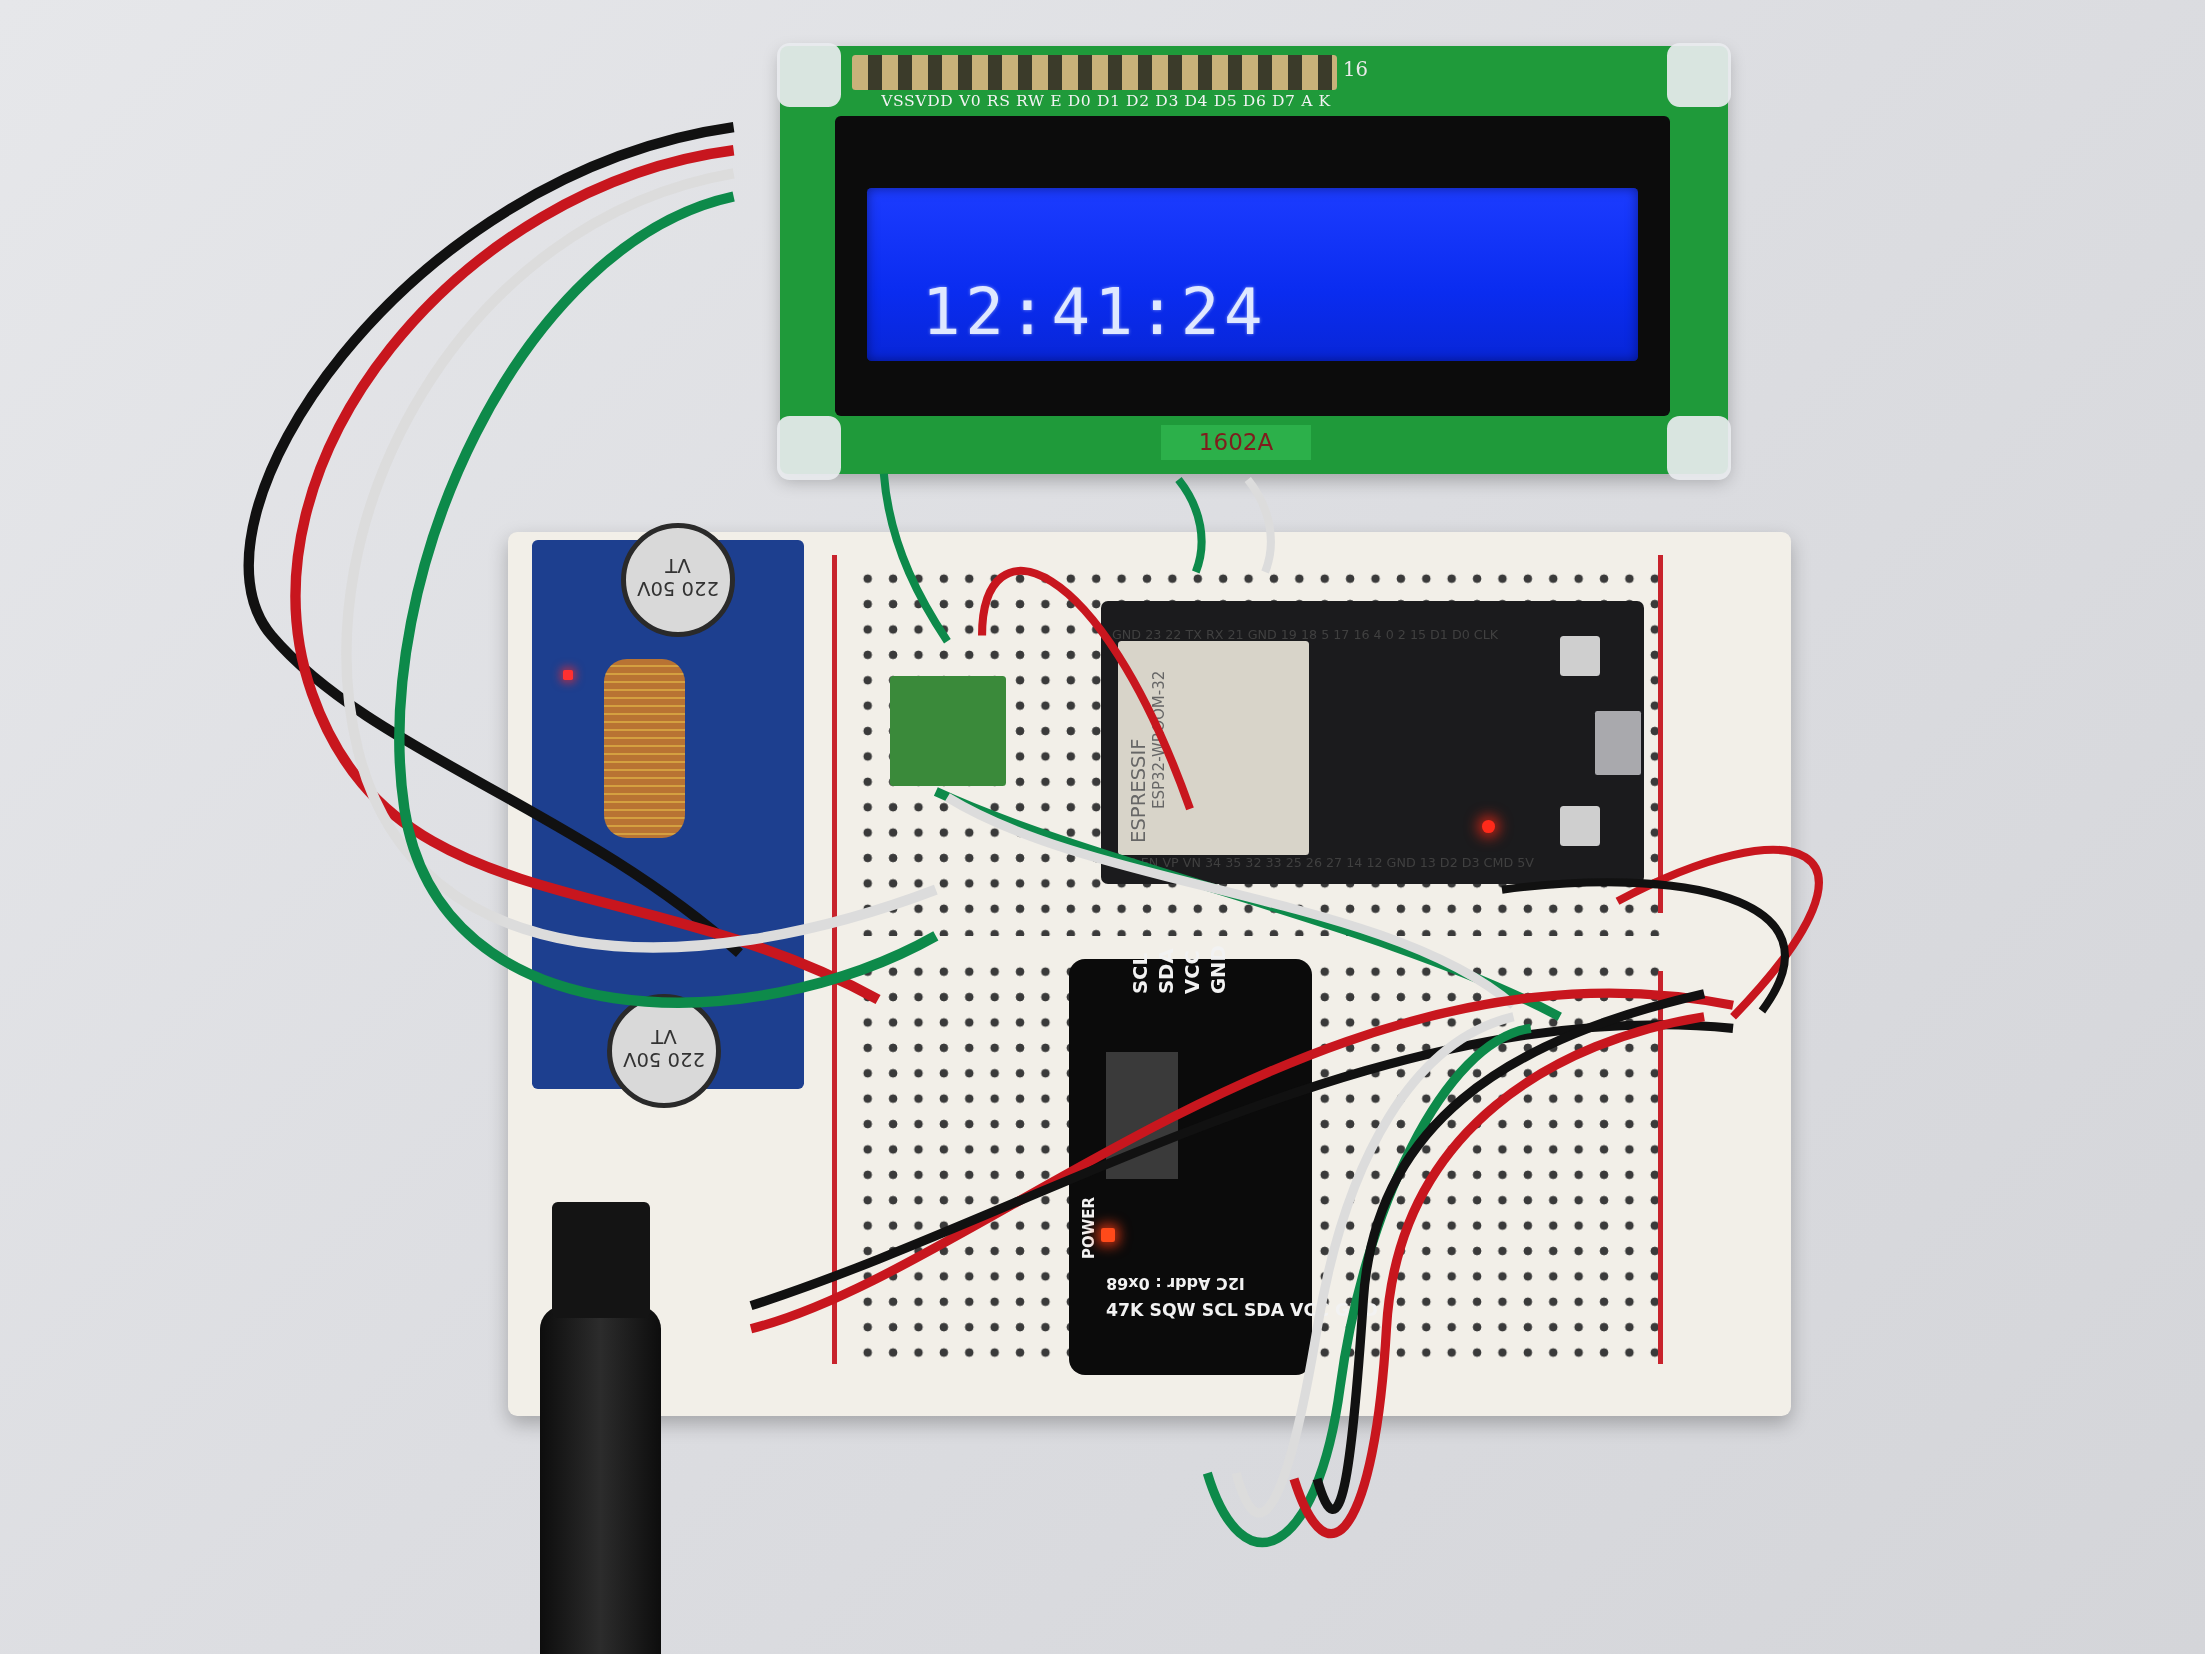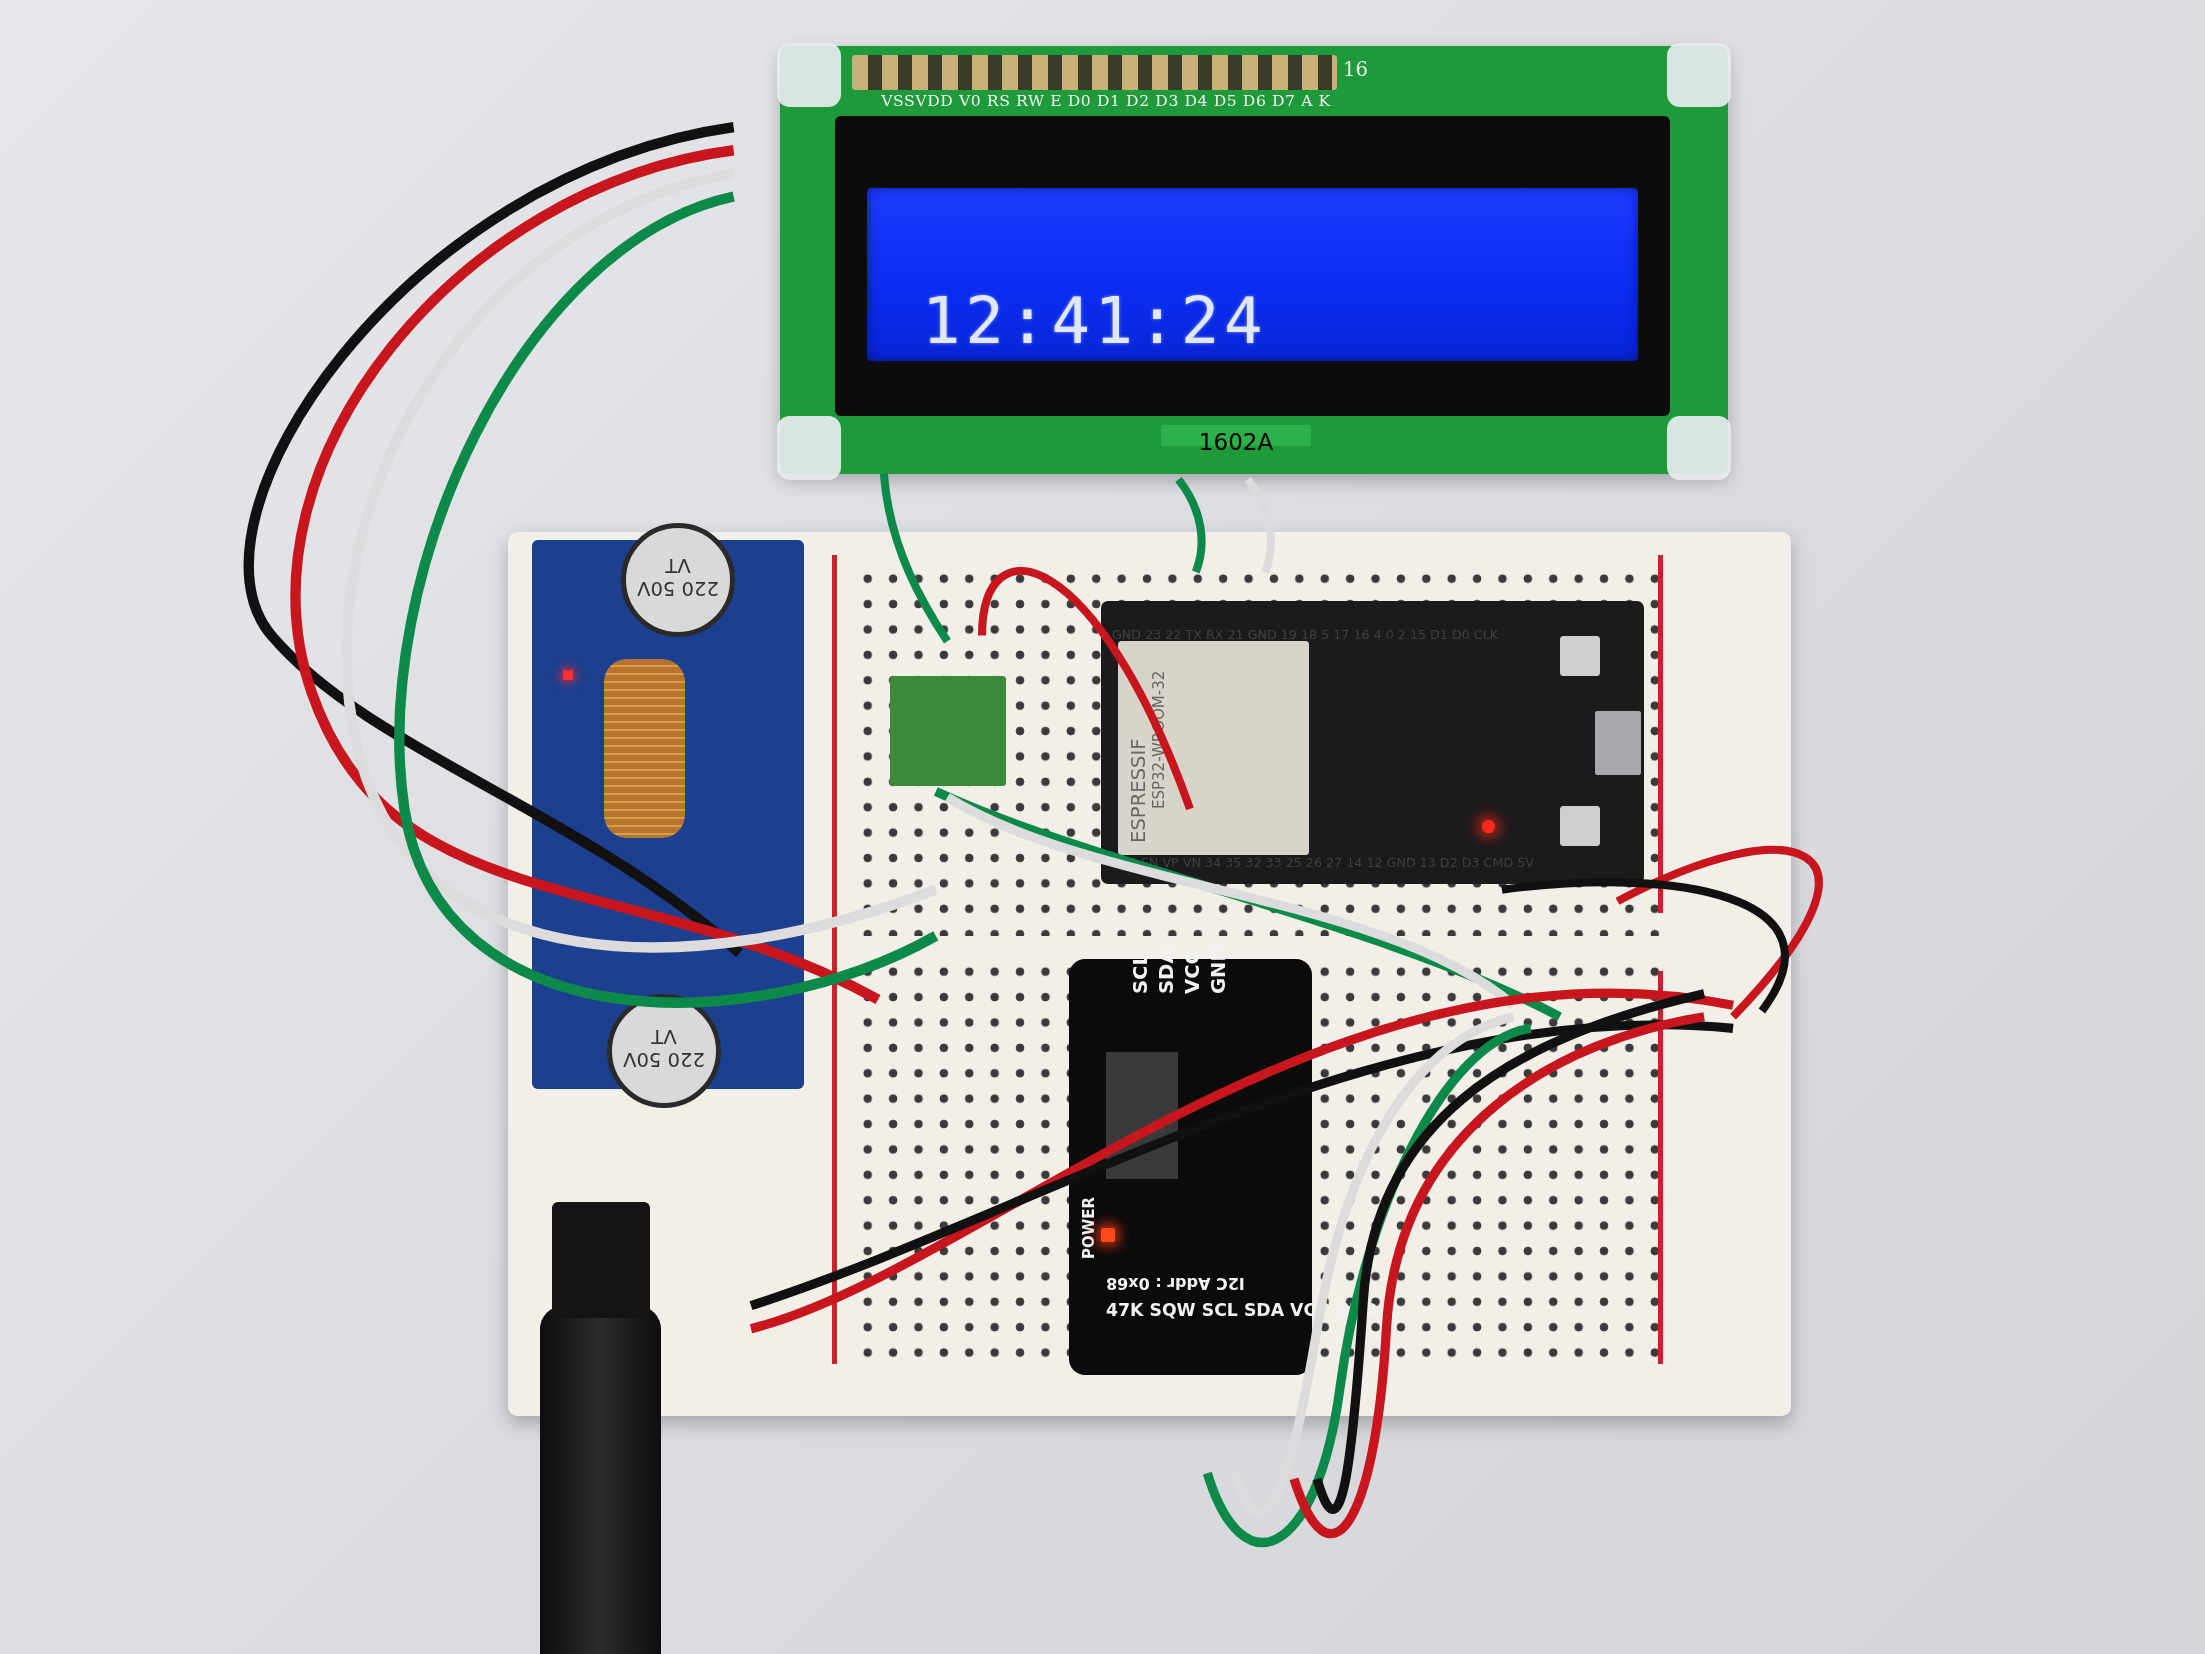--- a/index.html
+++ b/index.html
@@ -15,22 +15,22 @@
     background:repeating-linear-gradient(90deg,#c8b27a 0 16px,#3b3b2a 16px 30px);border-radius:3.5px;}
   #pin-labels{left:846px;top:92px;width:520px;height:23px;color:#f3f3f3;font-family:"DejaVu Serif",serif;font-size:15.6px;letter-spacing:0.6px;white-space:nowrap;text-align:center;}
   #pin-count{left:1343px;top:58px;color:#eaeaea;font-family:"DejaVu Serif",serif;font-size:19.6px;}
   #lcd-bezel{left:835px;top:116px;width:835px;height:300px;background:#0c0c0c;border-radius:5.8px;}
   #lcd-screen{left:867px;top:188px;width:771px;height:173px;
     background:linear-gradient(180deg,#1c3cff 0%,#0a2cf0 60%,#0826d8 100%);border-radius:4.6px;
     box-shadow:inset 0 0 11.6px rgba(0,0,40,.5);}
   .lcd-line{position:absolute;left:55px;color:#dfe8ff;font-family:"DejaVu Sans Mono",monospace;
     font-size:64px;letter-spacing:4.6px;white-space:pre;text-shadow:0 0 3.5px rgba(220,230,255,.6);}
   #lcd-line1{top:11.6px;}
-  #lcd-line2{top:96px;}
-  #model-label{left:1161px;top:425px;width:150px;height:21px;background:#2cb04a;color:#000000;font-family:"DejaVu Sans",sans-serif;font-size:23px;text-align:center;line-height:35px;}
+  #lcd-line2{top:87px;}
+  #model-label{left:1161px;top:425px;width:150px;height:35px;background:#2cb04a;color:#7f1d1d;font-family:"DejaVu Sans",sans-serif;font-size:23px;text-align:center;line-height:35px;}
   
   #breadboard{left:508px;top:532px;width:1283px;height:884px;background:#f2efe8;border-radius:9.2px;
     box-shadow:0 8px 19.6px rgba(0,0,0,.25);}
   .holes{background-image:radial-gradient(circle,#3a3a3a 0 4px,transparent 4.6px);background-size:25.4px 25.4px;}
   #holes-top{left:855px;top:566px;width:809px;height:370px;}
   #holes-bottom{left:855px;top:959px;width:809px;height:404px;}
   .rail{width:4.6px;background:#c8232c;}
   
   #buck{left:532px;top:540px;width:272px;height:549px;background:#1d3f8f;border-radius:5.8px;}
   .cap{width:104px;height:104px;border-radius:50%;background:#d9d9d9;border:5.8px solid #2a2a2a;}

